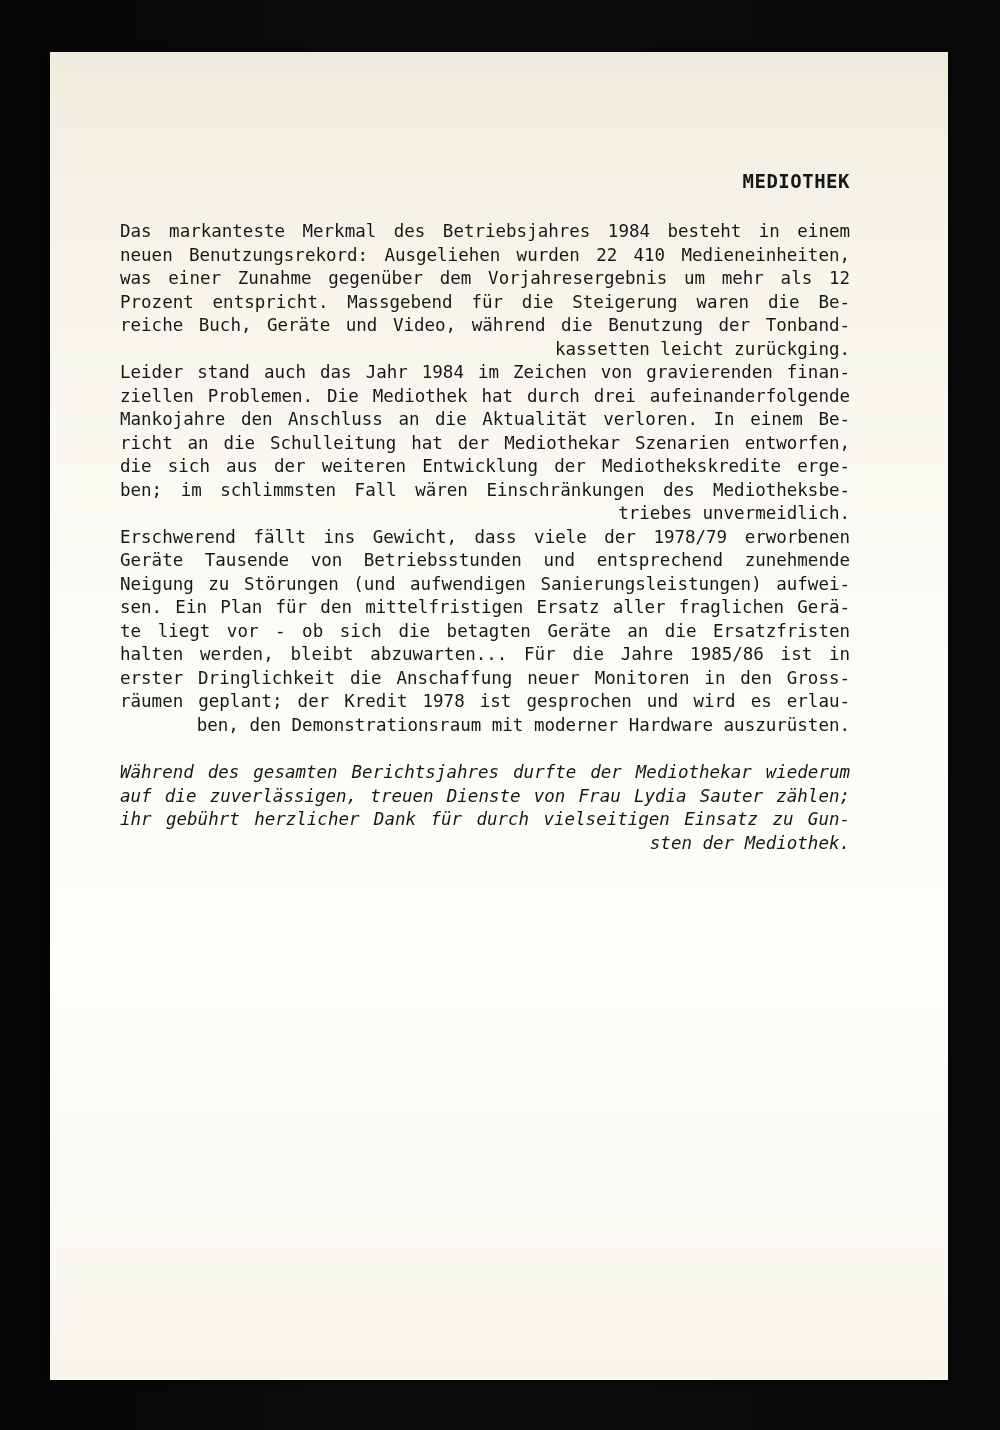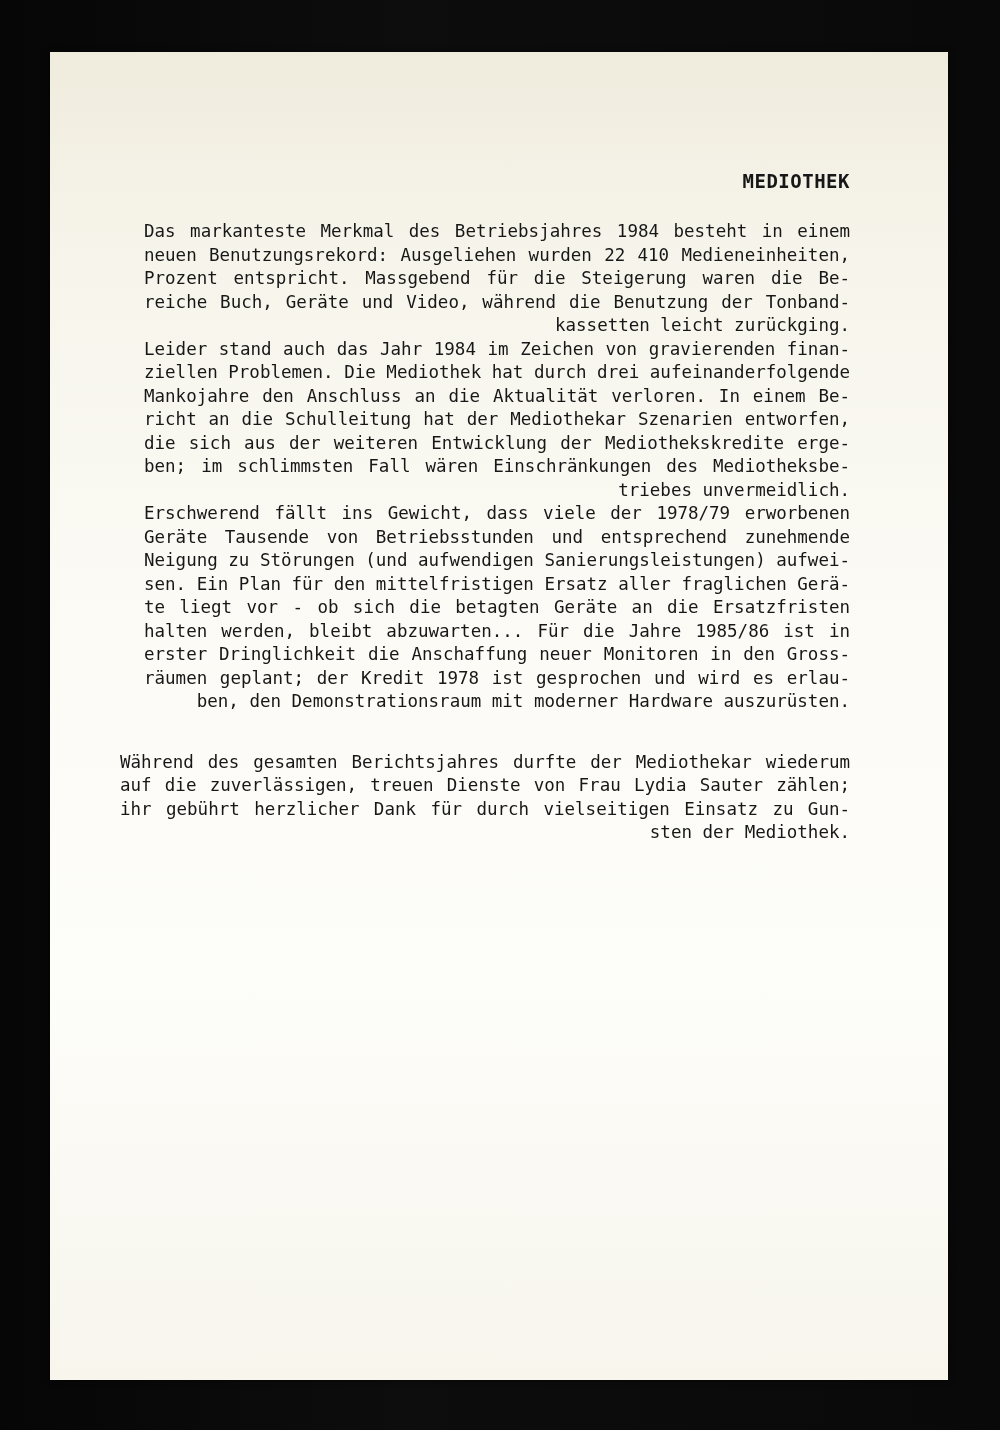--- a/index.html
+++ b/index.html
@@ -51,24 +51,24 @@
     letter-spacing: 0.5px;
     text-align: right;
   }
   .subheading {
     margin-top: 21px;
     font-size: 17.5px;
     line-height: 24px;
   }
   .body-block {
     margin-top: 27px;
-    margin-left: 24px;
   }
   .closing-block {
-    margin-top: 37px;
+    margin-top: 24px;
+    font-style: italic;
   }
   .line {
     font-size: 17.5px;
     line-height: 23.5px;
     white-space: pre-wrap;
     text-align: right;
   }
   .line.just {
     text-align: justify;
     text-align-last: justify;
@@ -78,20 +78,21 @@
 <body>
 
 <div class="scan-bg"></div>
 
 <div class="paper">
   <div class="content">
     <div class="heading">MEDIOTHEK</div>
     <div class="body-block">
         <div class="line just">Das markanteste Merkmal des Betriebsjahres 1984 besteht in einem</div>
         <div class="line just">neuen Benutzungsrekord: Ausgeliehen wurden 22 410 Medieneinheiten,</div>
+        <div class="line just">was einer Zunahme gegenüber dem Vorjahresergebnis um mehr als 12</div>
         <div class="line just">Prozent entspricht. Massgebend für die Steigerung waren die Be-</div>
         <div class="line just">reiche Buch, Geräte und Video, während die Benutzung der Tonband-</div>
         <div class="line">kassetten leicht zurückging.</div>
         <div class="line just">Leider stand auch das Jahr 1984 im Zeichen von gravierenden finan-</div>
         <div class="line just">ziellen Problemen. Die Mediothek hat durch drei aufeinanderfolgende</div>
         <div class="line just">Mankojahre den Anschluss an die Aktualität verloren. In einem Be-</div>
         <div class="line just">richt an die Schulleitung hat der Mediothekar Szenarien entworfen,</div>
         <div class="line just">die sich aus der weiteren Entwicklung der Mediothekskredite erge-</div>
         <div class="line just">ben; im schlimmsten Fall wären Einschränkungen des Mediotheksbe-</div>
         <div class="line">triebes unvermeidlich.</div>

